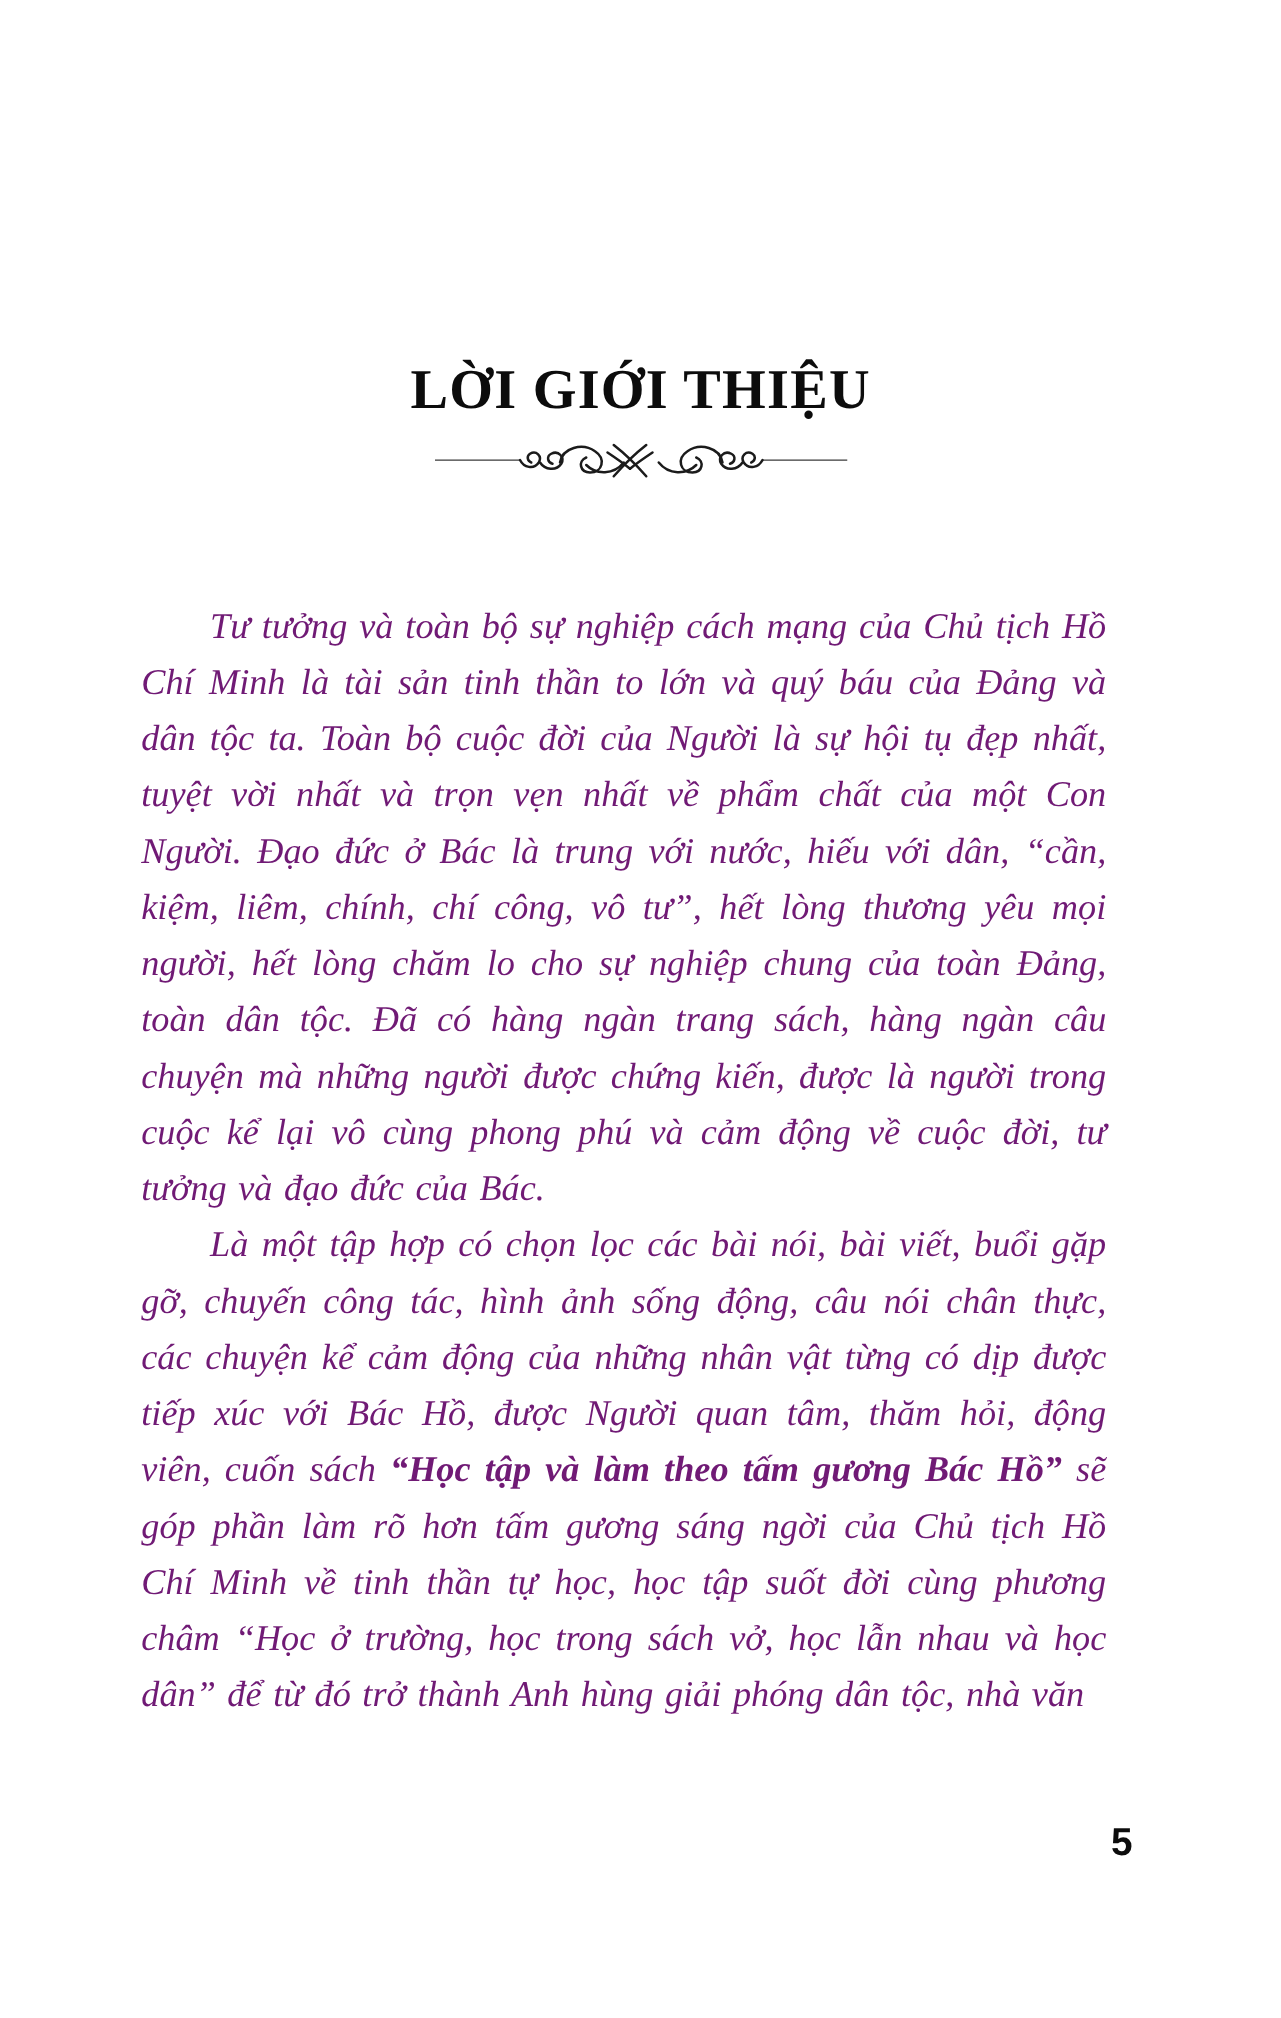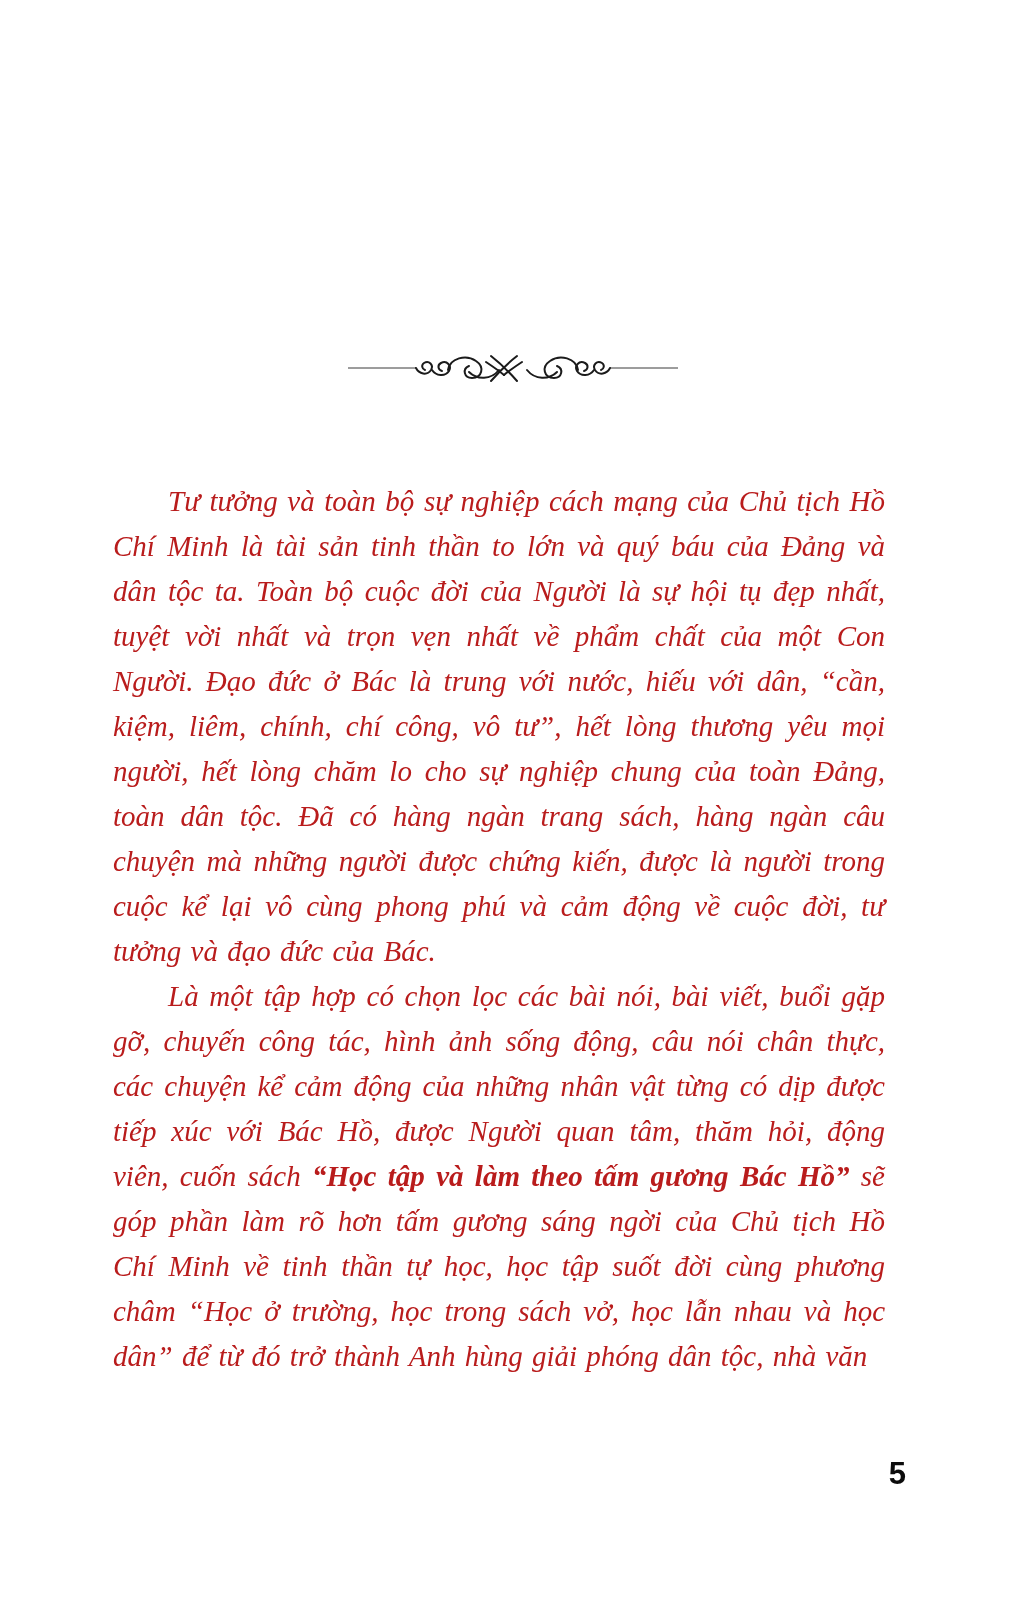--- a/index.html
+++ b/index.html
@@ -44,21 +44,21 @@
   .body-text {
     position: absolute;
     top: 479px;
     left: 113px;
     width: 772px;
     font-style: italic;
     font-size: 29px;
     line-height: 45px;
     text-align: justify;
     word-spacing: 2px;
-    color: #b91c1c;
+    color: #701a75;
   }
   .para {
     margin: 0;
     text-indent: 55px;
   }
   .bold-phrase {
     font-weight: 700;
   }
   .page-number {
     position: absolute;
@@ -71,20 +71,21 @@
     font-weight: 700;
     font-size: 31px;
     color: #0c0c0c;
   }
 </style>
 </head>
 <body>
 
 <div class="page">
 
+  <h1 class="title">LỜI GIỚI THIỆU</h1>
 
   <div class="ornament">
     <svg width="330" height="38" viewBox="0 0 330 38">
       <g stroke="#3a3a3a" fill="none" stroke-width="1">
         <line x1="0" y1="20" x2="68" y2="20"></line>
         <line x1="262" y1="20" x2="330" y2="20"></line>
       </g>
       <g stroke="#1b1b1b" fill="none" stroke-width="2" stroke-linecap="round">
 
         <path d="M68,20 c3,6 11,8 15,2 c3,-5 -2,-10 -7,-7 c-3,2 -2,6 1,7"></path>

